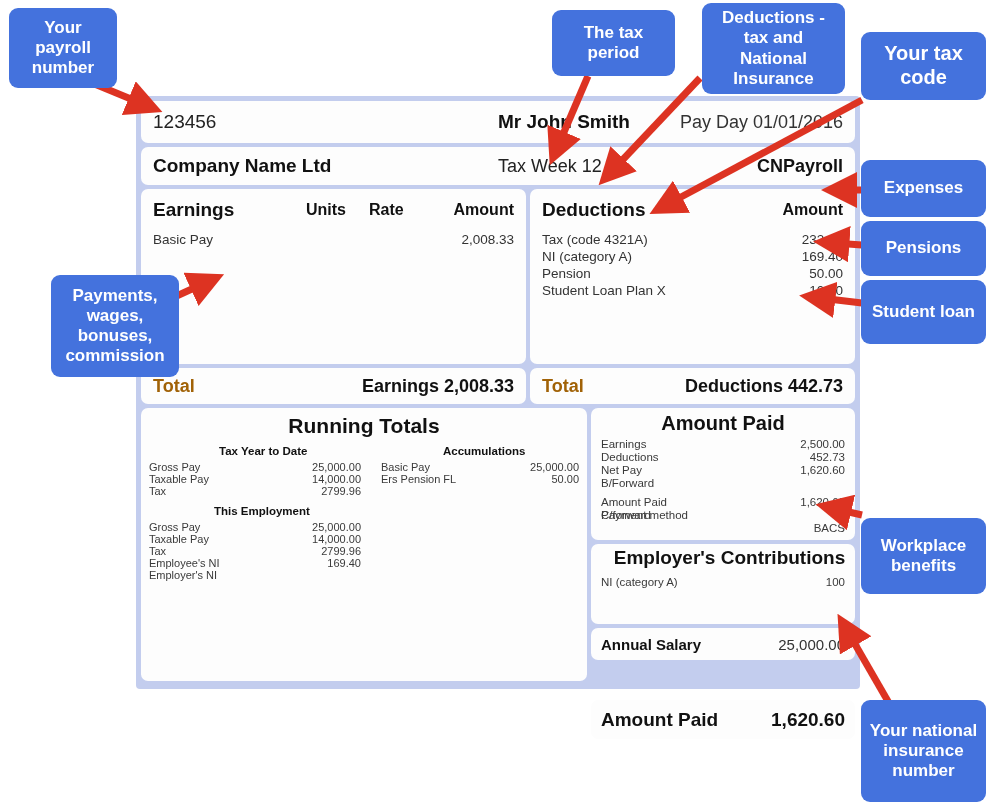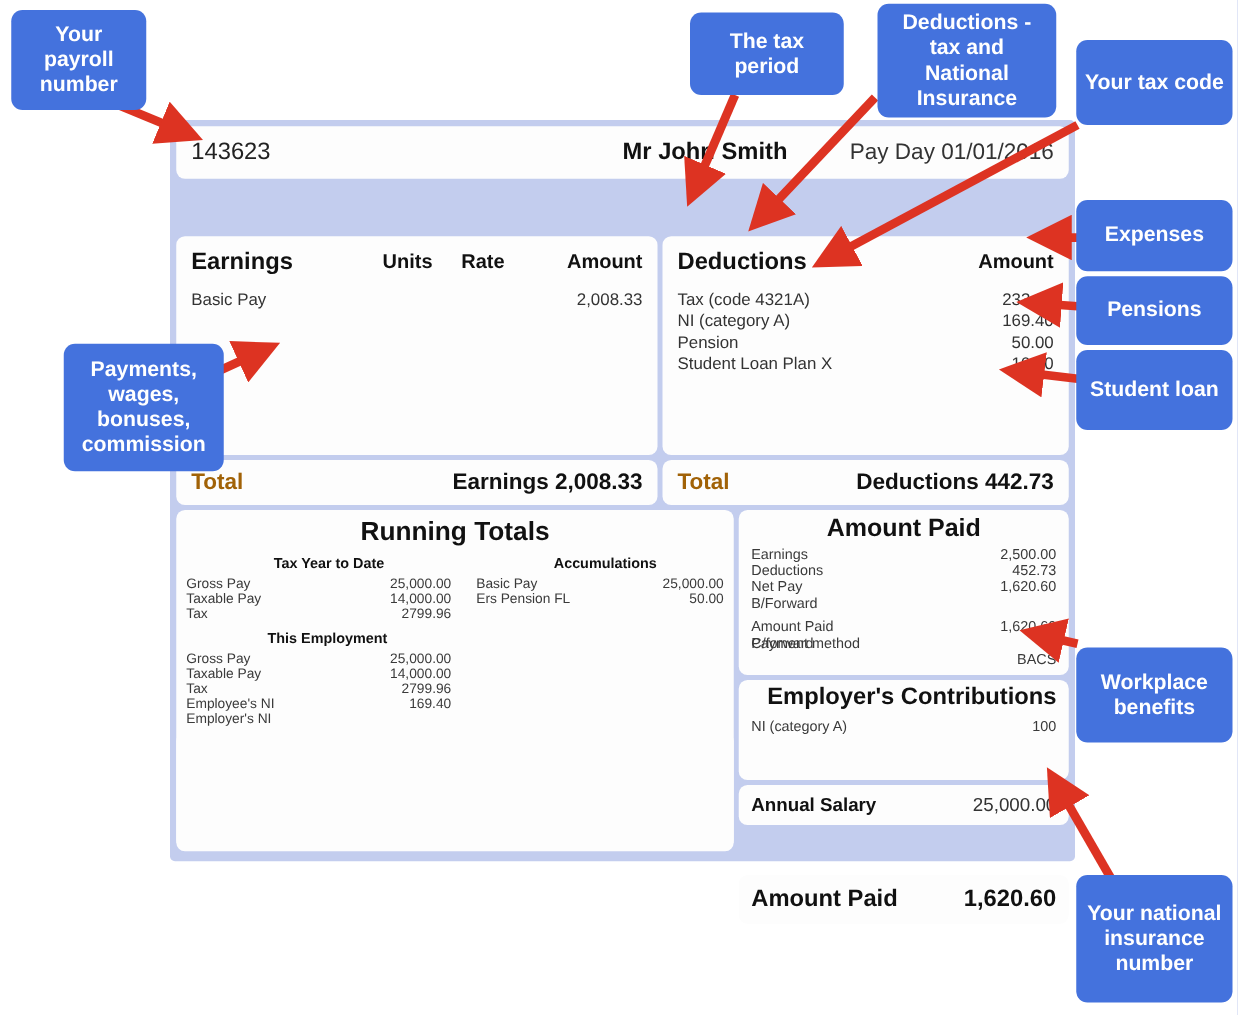--- a/index.html
+++ b/index.html
@@ -180,42 +180,47 @@
     <line x1="893" y1="710" x2="848" y2="632"></line>
   </g>
 </svg>
 
 <div class="callout" style="left:9px;  top:8px;   width:108px; height:80px;  font-size:17px;">Your payroll number</div>
 
 <div class="callout" style="left:552px; top:10px;  width:123px; height:66px;  font-size:17px;">The tax period</div>
 
 <div class="callout" style="left:702px; top:3px;   width:143px; height:91px;  font-size:17px;">Deductions - tax and National Insurance</div>
 
-<div class="callout" style="left:861px; top:32px;  width:125px; height:68px;  font-size:17px;">Your tax code</div>
+<div class="callout" style="left:861px; top:32px;  width:125px; height:68px;  font-size:20px;">Your tax code</div>
 
 <div class="callout" style="left:861px; top:160px; width:125px; height:57px;  font-size:17px;">Expenses</div>
 
 <div class="callout" style="left:861px; top:221px; width:125px; height:55px;  font-size:17px;">Pensions</div>
 
 <div class="callout" style="left:861px; top:280px; width:125px; height:64px;  font-size:17px;">Student loan</div>
 
 <div class="callout" style="left:6px;   top:275px; width:128px; height:102px; font-size:17px;margin-left:45px;">Payments, wages, bonuses, commission</div>
 
 <div class="callout" style="left:861px; top:518px; width:125px; height:76px;  font-size:17px;">Workplace benefits</div>
 
 <div class="callout" style="left:861px; top:700px; width:125px; height:102px; font-size:17px;">Your national insurance number</div>
 
 <div id="payslip">
 
   <div class="panel" id="row-name">
-    <span class="txt" id="payroll-number">143623</span>
+    <span class="txt" id="payroll-number">123456</span>
     <span class="txt" id="employee-name">Mr John Smith</span>
     <span class="txt" id="pay-day">Pay Day 01/01/2016</span>
   </div>
 
+  <div class="panel" id="row-comp">
+    <span class="txt" id="company-name">Company Name Ltd</span>
+    <span class="txt" id="tax-period">Tax Week 12</span>
+    <span class="txt" id="payroll-brand">CNPayroll</span>
+  </div>
 
   <div class="panel" id="earnings-panel">
     <span class="sec-head" style="left:12px;">Earnings</span>
     <span class="col-head" style="left:165px;">Units</span>
     <span class="col-head" style="left:228px;">Rate</span>
     <span class="col-head" style="right:12px;">Amount</span>
 
     <span class="line-item" style="left:12px; top:43px;">Basic Pay</span>
     <span class="line-item line-amt" style="right:12px; top:43px;">2,008.33</span>
   </div>

